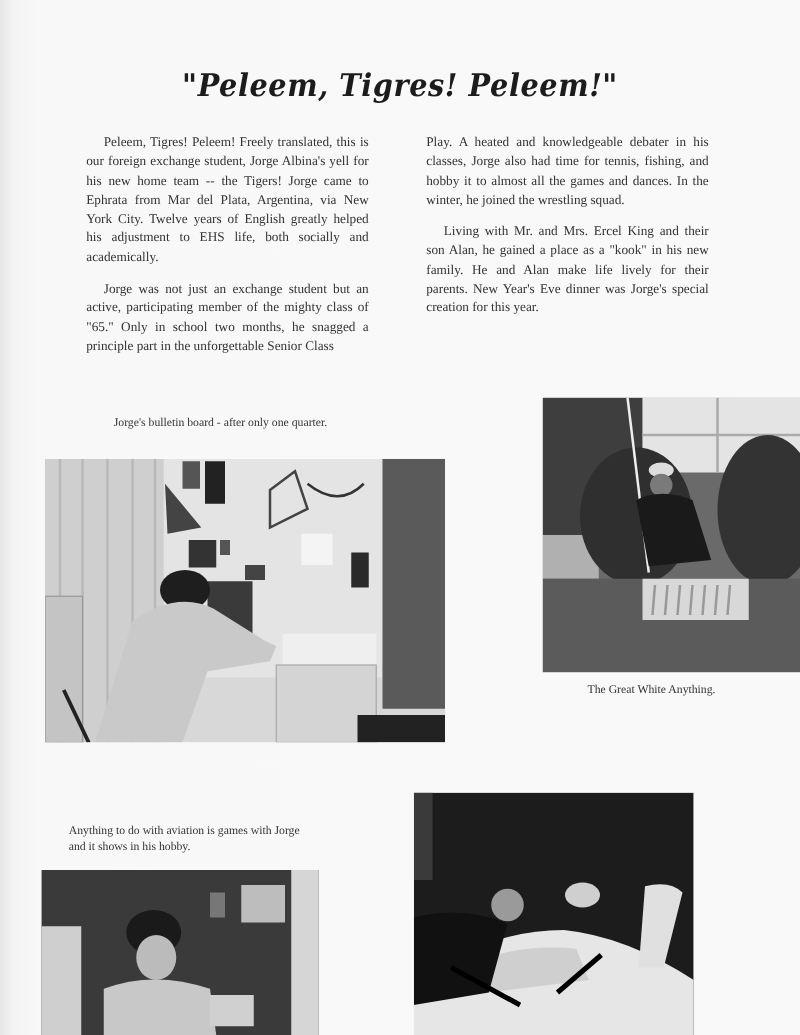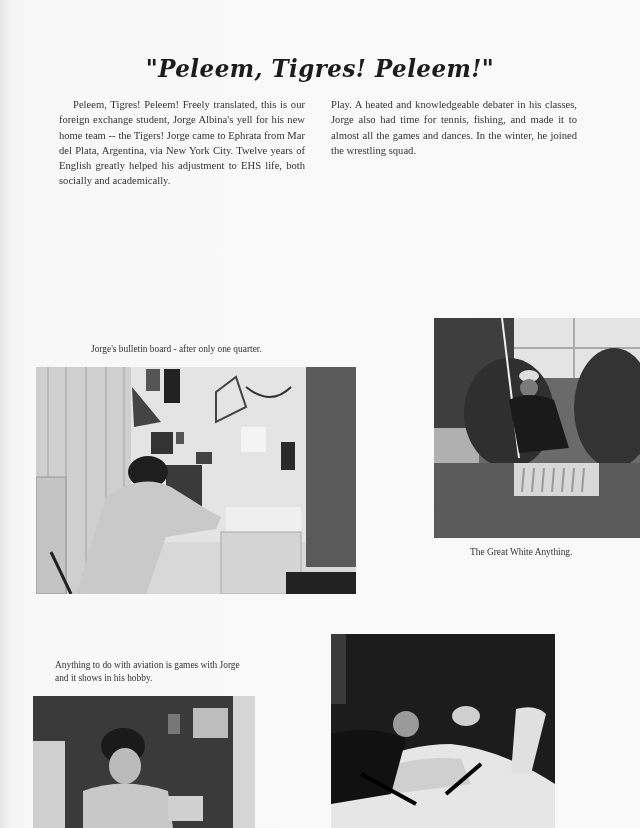--- a/index.html
+++ b/index.html
@@ -13,45 +13,47 @@
     position:absolute; left:0; width:640px; top:54px; text-align:center;
     font-family: "DejaVu Serif", serif; font-weight:bold; font-style:italic;
     font-size:25px; letter-spacing:0.5px; color:#1c1c1c;
     transform: scaleX(0.92);
   }
   .col {
     position:absolute; top:97px; width:246px;
     font-size:10.6px; line-height:15.3px; text-align:justify; color:#333;
     font-family: "Liberation Serif", serif;
   }
-  .col p { margin:0; text-indent:14px; }
+  .col p { margin:10px; text-indent:14px; }
   .col p.noindent { text-indent:0; }
   .col-left { left:59px; }
   .col-right { left:331px; }
   .caption {
     position:absolute; font-size:9.4px; line-height:13px; color:#333;
     font-family: "Liberation Serif", serif;
   }
   .photo { position:absolute; overflow:hidden; }
   .photo svg { display:block; width:100%; height:100%; }
 </style>
 </head>
 <body>
 
 <div class="title">"Peleem, Tigres! Peleem!"</div>
 
 <div class="col col-left">
   <p>Peleem, Tigres! Peleem! Freely translated, this is our foreign exchange student, Jorge Albina's yell for his new home team -- the Tigers! Jorge came to Ephrata from Mar del Plata, Argentina, via New York City. Twelve years of English greatly helped his adjustment to EHS life, both socially and academically.</p>
+  <p>Jorge was not just an exchange student but an active, participating member of the mighty class of "65." Only in school two months, he snagged a principle part in the unforgettable Senior Class</p>
 </div>
 
 <div class="col col-right">
-  <p class="noindent">Play. A heated and knowledgeable debater in his classes, Jorge also had time for tennis, fishing, and made it to almost all the games and dances. In the winter, he joined the wrestling squad.</p>
+  <p class="noindent">Play. A heated and knowledgeable debater in his classes, Jorge also had time for tennis, fishing, and hobby it to almost all the games and dances. In the winter, he joined the wrestling squad.</p>
+  <p>Living with Mr. and Mrs. Ercel King and their son Alan, he gained a place as a "kook" in his new family. He and Alan make life lively for their parents. New Year's Eve dinner was Jorge's special creation for this year.</p>
 </div>
 
-<div class="caption" style="left:91px; top:343px;">Jorge's bulletin board - after only one quarter.</div>
+<div class="caption" style="left:91px; top:333px;">Jorge's bulletin board - after only one quarter.</div>
 
 <div class="photo" style="left:36px; top:367px; width:320px; height:227px;">
   <svg viewBox="0 0 320 227" preserveAspectRatio="none">
     <rect width="320" height="227" fill="#d8d8d8"></rect>
     <rect x="0" y="0" width="95" height="227" fill="#cfcfcf"></rect>
     <g stroke="#b8b8b8" stroke-width="2">
       <line x1="12" y1="0" x2="12" y2="227"></line>
         <line x1="30" y1="0" x2="30" y2="227"></line>
       <line x1="50" y1="0" x2="50" y2="227"></line>
         <line x1="70" y1="0" x2="70" y2="227"></line>

